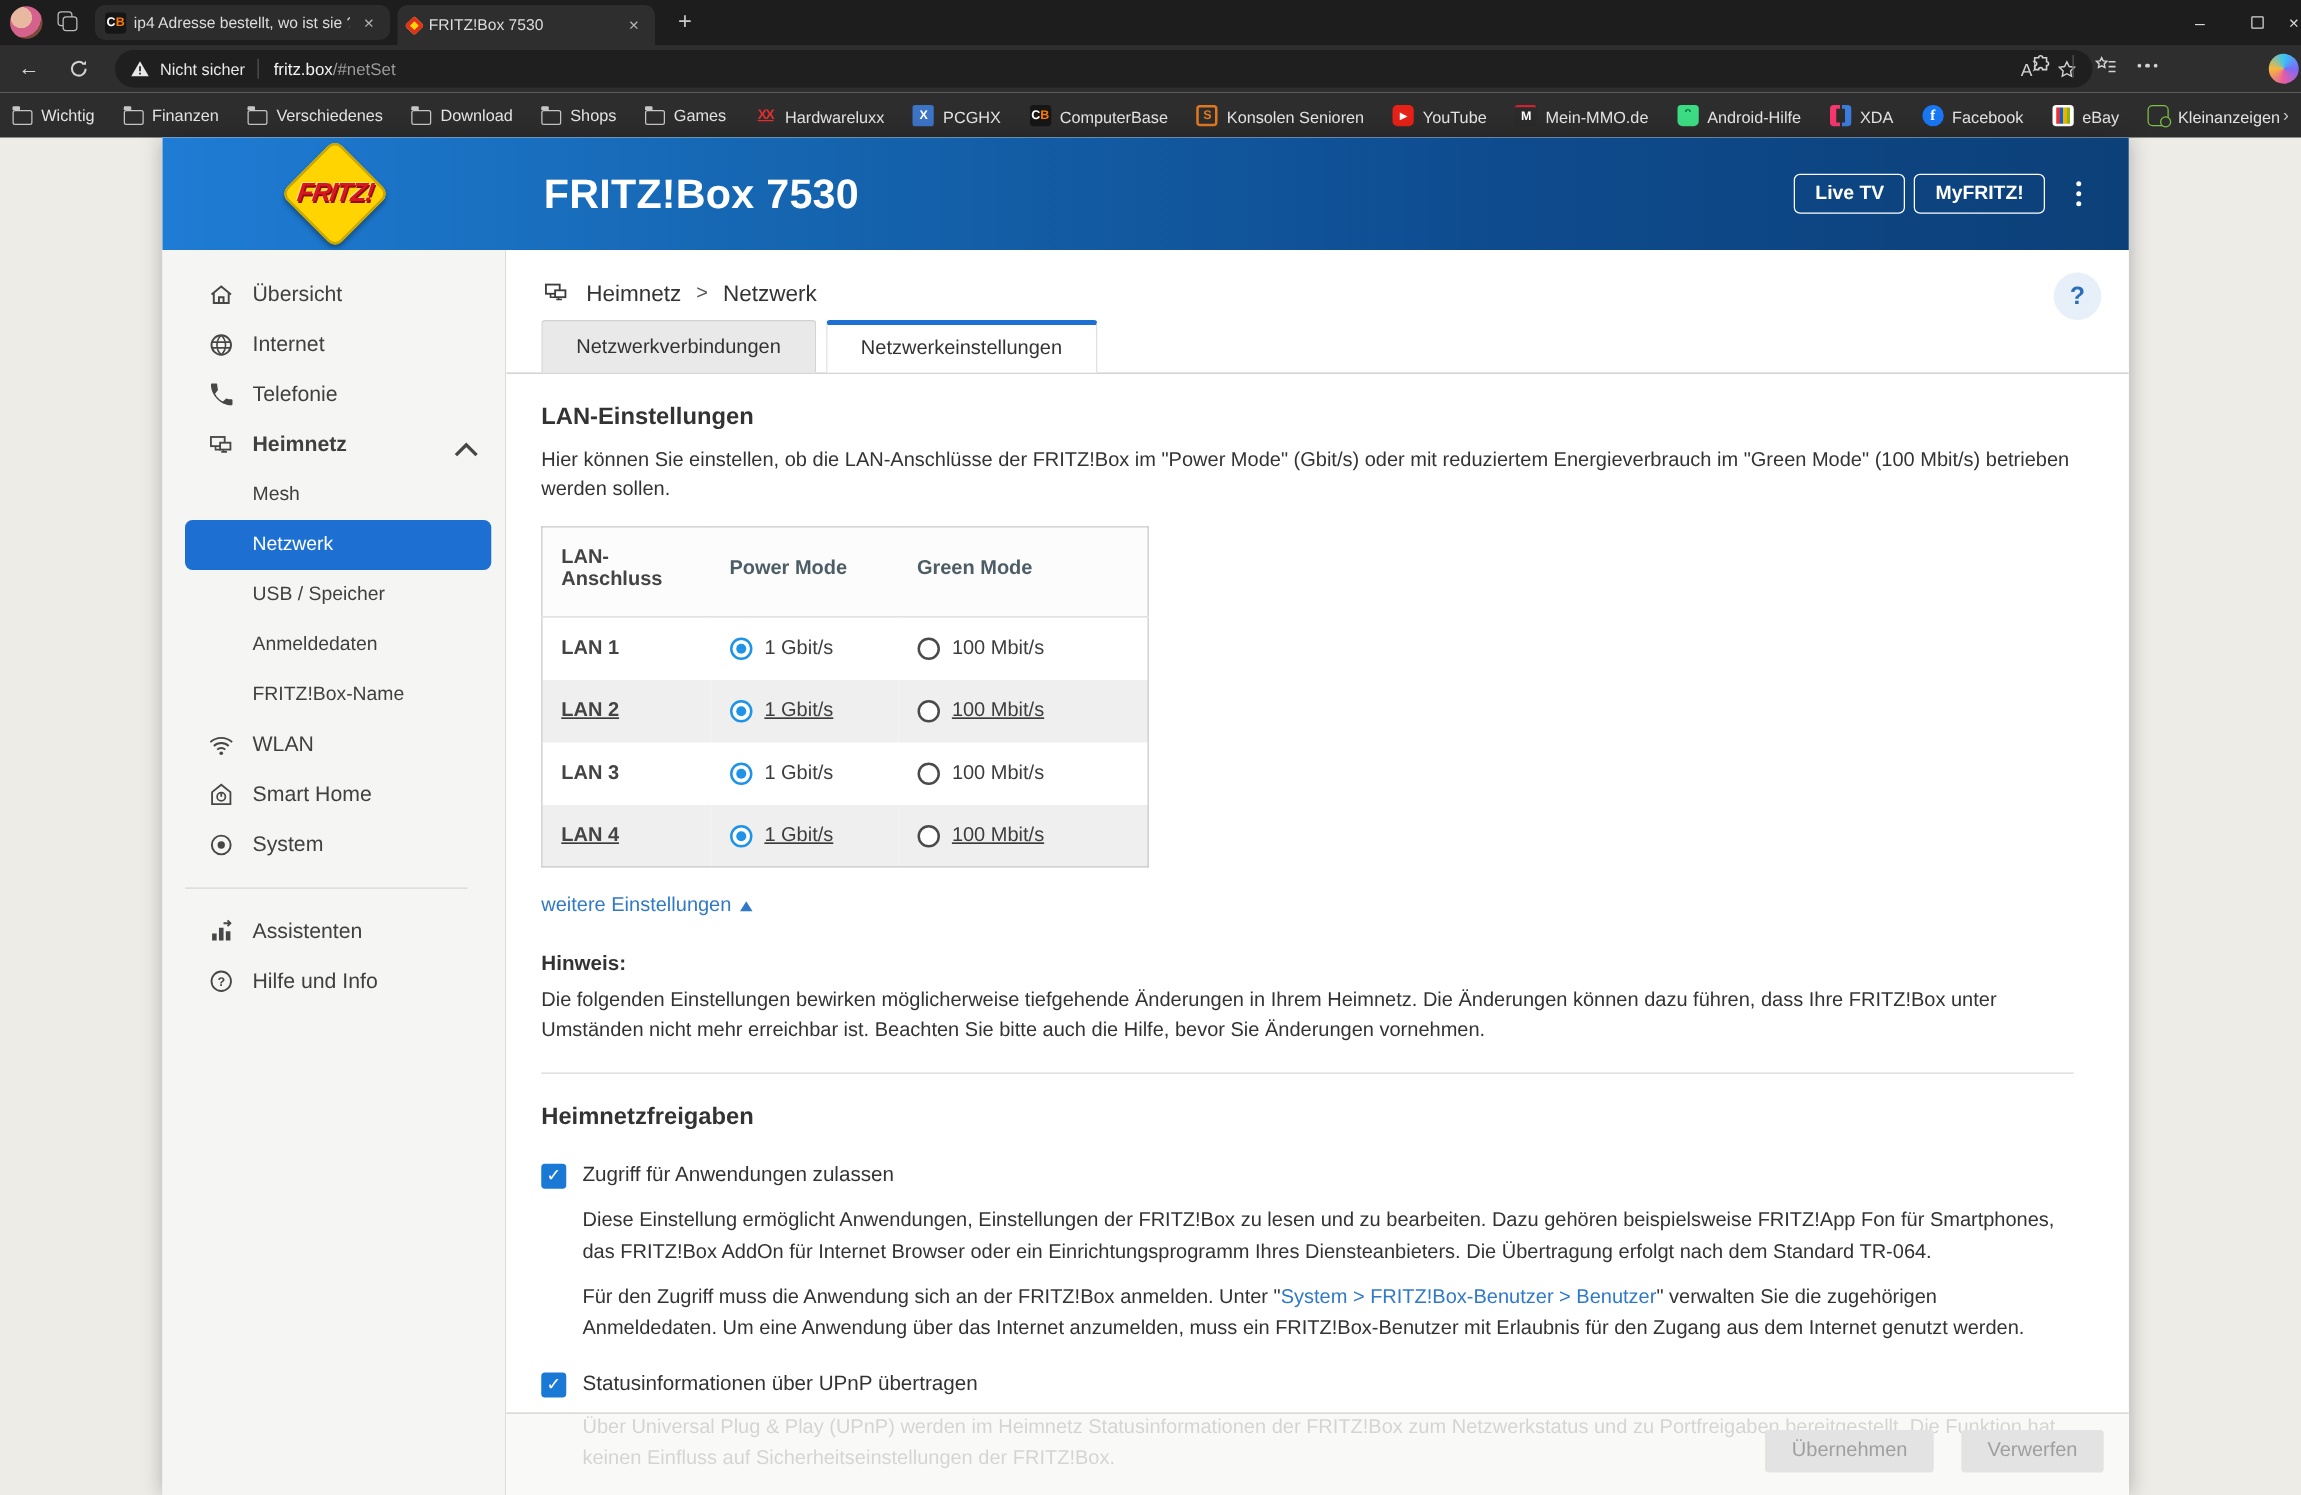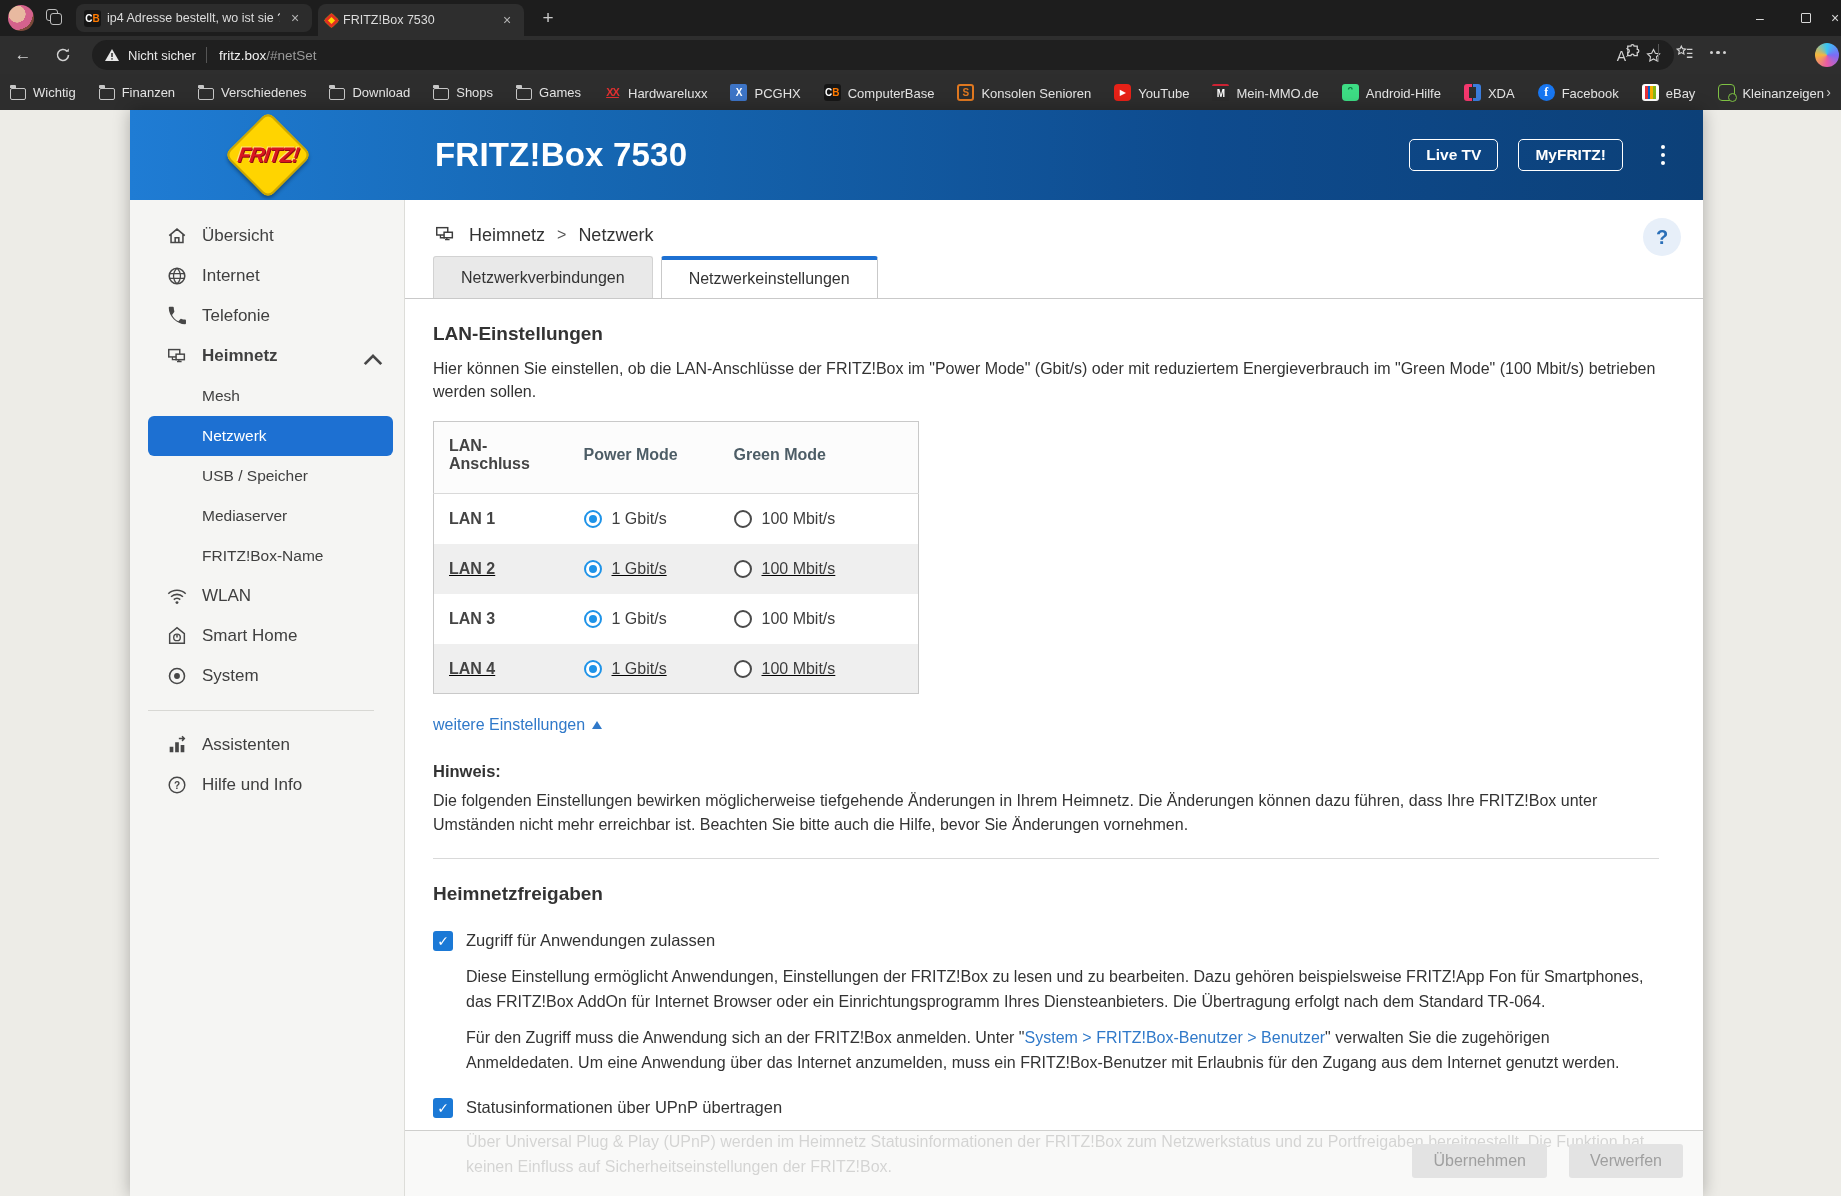--- a/index.html
+++ b/index.html
@@ -75,21 +75,21 @@
   .fb-header { position:absolute; left:0; top:0; width:100%; height:90px;
                background:linear-gradient(90deg,#1f7cd4 0%, #1668b4 28%, #0e4b8e 68%, #0c4078 100%);
                display:flex; align-items:center; }
   .logo-wrap { width:275px; height:90px; display:flex; align-items:center; justify-content:center; flex:0 0 auto; }
   .fritz-diamond { width:62px; height:62px; background:#ffd400; transform:rotate(45deg);
                    border-radius:8px; box-shadow:inset 0 0 0 2px #caa600, 2px 2px 4px rgba(0,0,0,.35);
                    display:flex; align-items:center; justify-content:center; }
   .fritz-logo-text { transform:rotate(-45deg) skewX(-8deg); color:#d8161f; font-weight:bold; font-style:italic;
                      font-size:21px; text-shadow:1px 1px 0 #8e0d12, -1px -1px 0 #ffe27a; letter-spacing:-1px; }
   .fb-title { color:#fff; font-size:33px; font-weight:bold; margin-left:30px; letter-spacing:.2px; }
-  .hdr-right { margin-left:auto; margin-right:38px; display:flex; align-items:center; gap:20px; }
+  .hdr-right { margin-left:auto; margin-right:38px; display:flex; align-items:center; gap:7px; }
   .hdr-btn { border:1.5px solid #fff; border-radius:5px; color:#fff; font-weight:bold; font-size:15.5px;
              padding:6px 16px; background:transparent; cursor:pointer; }
   .dots-v { display:flex; flex-direction:column; gap:4px; margin-left:18px; }
   .dots-v i { background:#fff; width:4px; height:4px; }
 
   .sidebar { position:absolute; left:0; top:90px; width:275px; bottom:0; background:#f5f5f3; border-right:1px solid #ddddd9; padding-top:16px; }
   .nav-item { height:40px; display:flex; align-items:center; padding-left:36px; color:#404040; font-size:17px; position:relative; cursor:pointer; }
   .nav-item svg { width:22px; height:22px; flex:0 0 auto; }
   .nav-label { margin-left:14px; }
   .nav-item.bold .nav-label { font-weight:bold; }
@@ -353,21 +353,21 @@
     <div class="sub-item">
         <span>Mesh</span>
       </div>
     <div class="sub-item active">
         <span>Netzwerk</span>
       </div>
     <div class="sub-item">
         <span>USB / Speicher</span>
       </div>
     <div class="sub-item">
-        <span>Mediaserver</span>
+        <span>Anmeldedaten</span>
       </div>
     <div class="sub-item">
         <span>FRITZ!Box-Name</span>
       </div>
     <div class="nav-item">
       <svg viewBox="0 0 24 24">
           <path d="M2.5 9.5a14 14 0 0 1 19 0M5.5 12.8a9.5 9.5 0 0 1 13 0M8.5 16a5 5 0 0 1 7 0" fill="none" stroke="#474747" stroke-width="1.7"></path>
           <circle cx="12" cy="19.2" r="1.6" fill="#474747"></circle>
         </svg>
       <span class="nav-label">WLAN</span>

